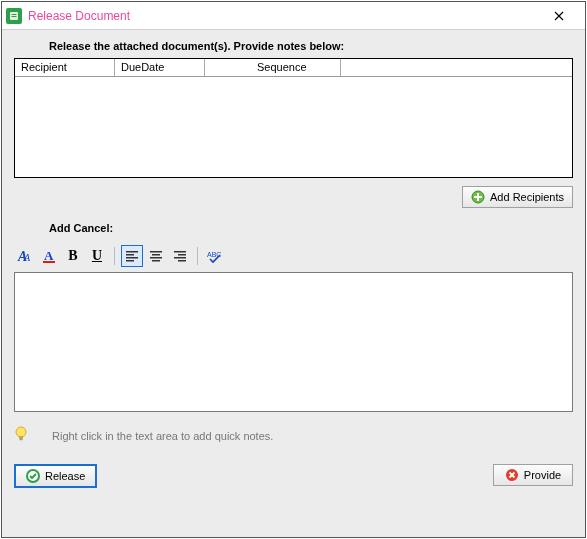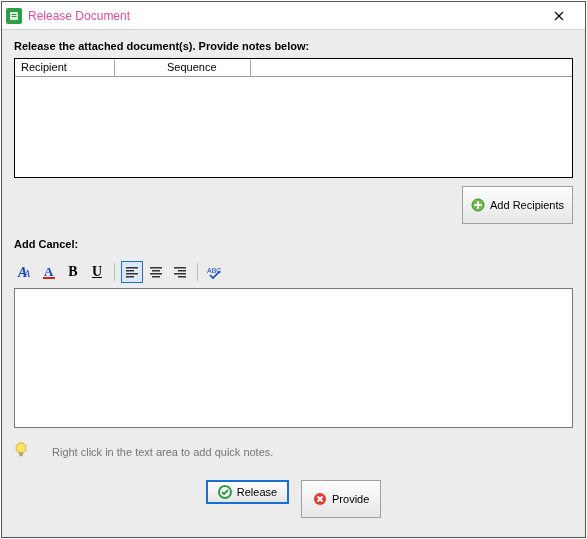--- a/index.html
+++ b/index.html
@@ -50,20 +50,21 @@
     padding: 10px 12px 12px 12px;
     background: #ececec;
     display:flex;
     flex-direction:column;
   }
   .section-label {
     font-weight: bold;
     font-size: 11px;
     margin-bottom: 6px;
     color:#000;
+    margin-left:35px;
   }
   .grid-wrap {
     border:1px solid #000;
     background:#fff;
     height:120px;
     display:flex;
     flex-direction:column;
   }
   .grid-header {
     display:flex;
@@ -84,21 +85,21 @@
   .button-row-right {
     display:flex;
     justify-content:flex-end;
     margin-top:8px;
     margin-bottom:14px;
   }
   .btn {
     display:inline-flex;
     align-items:center;
     gap:5px;
-    height:38px;
+    height:22px;
     padding: 0 8px;
     background:linear-gradient(#fdfdfd,#e6e6e6);
     border:1px solid #a0a0a0;
     font-size:11px;
     cursor:pointer;
   }
   .btn-primary {
     border:2px solid #1a6fd4;
     background:linear-gradient(#fdfdfd,#e6e6e6);
     padding: 0 10px;
@@ -129,21 +130,21 @@
     background:#fff;
   }
   .hint-row {
     display:flex;align-items:flex-end;gap:24px;
     margin-top:14px;
     color:#777;
     font-size:11px;
   }
   .footer-btns {
     display:flex;
-    justify-content:center;
+    justify-content:space-between;
     gap:12px;
     margin-top:22px;
   }
   .footer-btns .btn { min-width:80px; justify-content:center; }
 </style>
 </head>
 <body>
 
 <div class="window">
 
@@ -163,20 +164,21 @@
     </div>
   </div>
 
   <div class="body">
 
     <div class="section-label">Release the attached document(s). Provide notes below:</div>
 
     <div class="grid-wrap">
       <div class="grid-header">
         <div class="grid-header-cell col-rec">Recipient</div>
+        <div class="grid-header-cell col-due">DueDate</div>
         <div class="grid-header-cell col-seq">Sequence</div>
         <div class="grid-header-cell col-rest"></div>
       </div>
       <div class="grid-body"></div>
     </div>
 
     <div class="button-row-right">
       <button class="btn">
         <span style="display:inline-flex">
           <svg width="14" height="14" viewBox="0 0 14 14">

